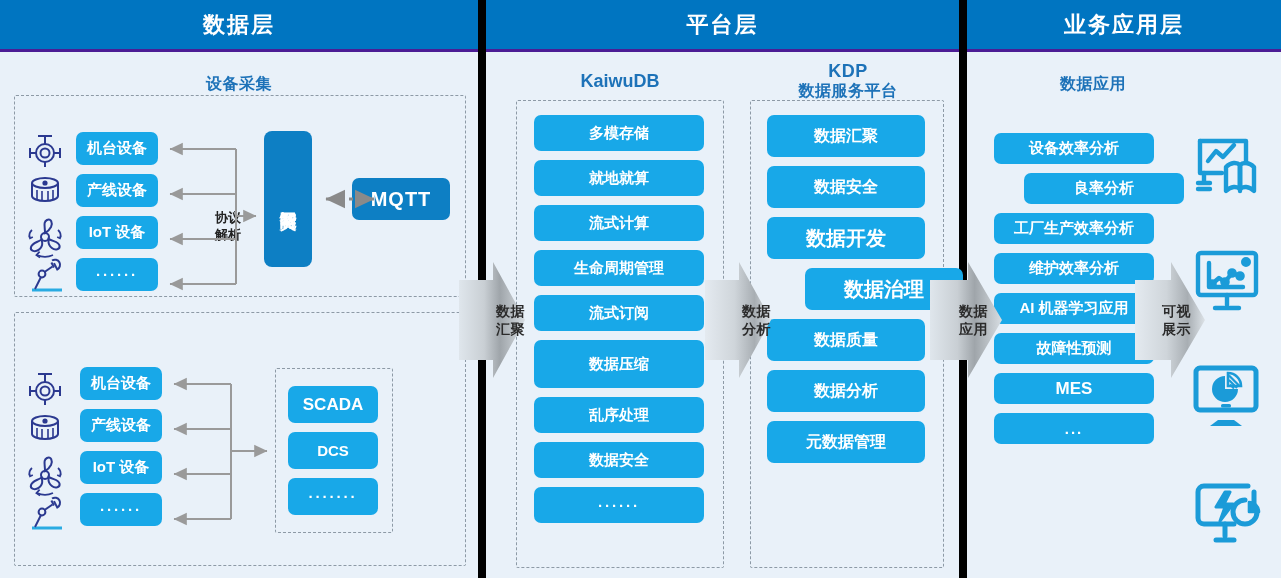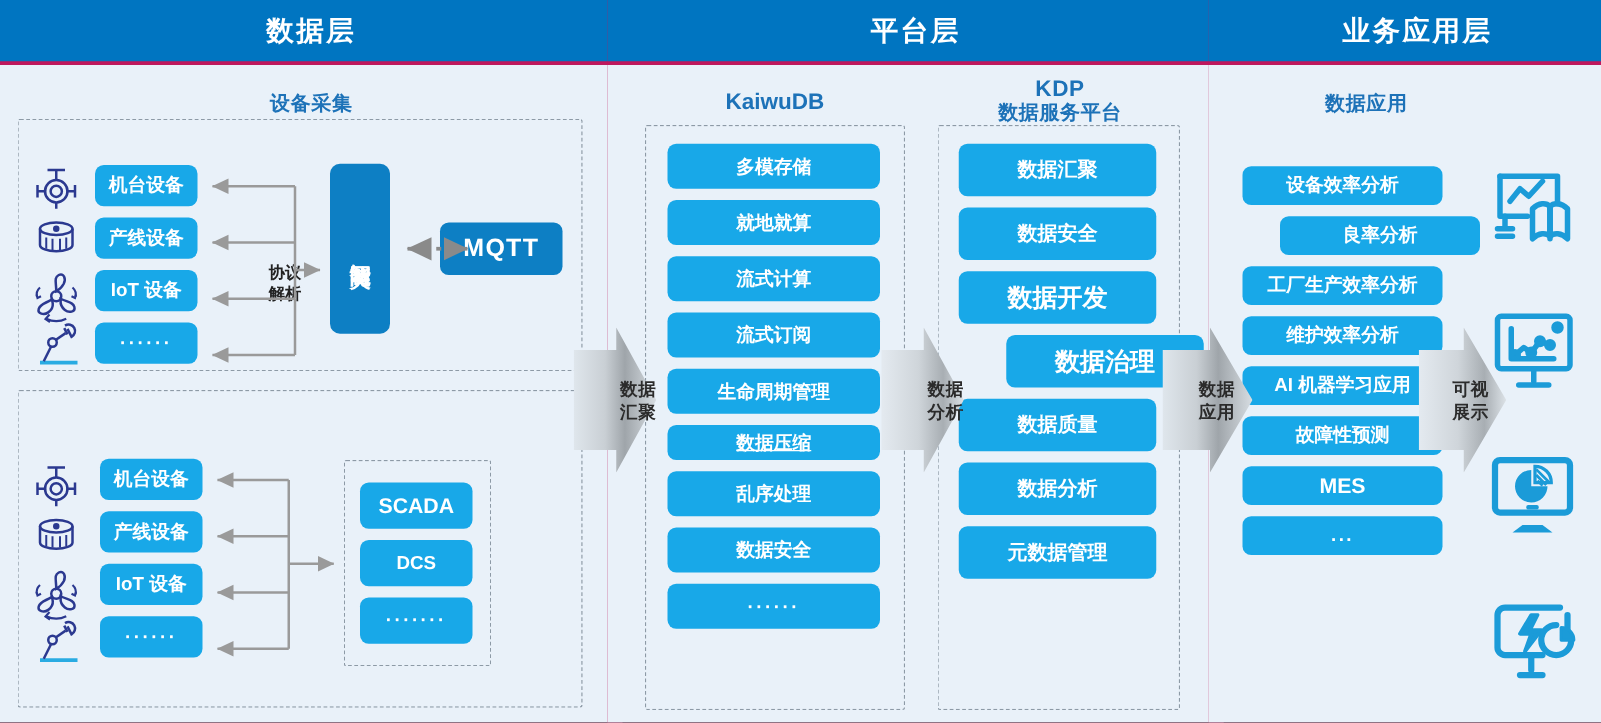--- a/index.html
+++ b/index.html
@@ -5,21 +5,21 @@
   html,body{margin:0;padding:0;}
   body{
     width:1281px;height:578px;overflow:hidden;
     background:#e9f1f9;
     font-family:"Liberation Sans","DejaVu Sans",sans-serif;
     -webkit-font-smoothing:antialiased;
   }
   .stage{position:relative;width:1281px;height:578px;background:#000;}
 
   
-  .panel{position:absolute;top:0;bottom:0;background:#be185d;padding-left:20px;}
+  .panel{position:absolute;top:0;bottom:0;background:#4c1d95;}
   #panel-data{left:0;width:478px;}
   #panel-platform{left:486px;width:473px;}
   #panel-biz{left:967px;width:314px;}
 
   .panel-head{
     position:absolute;left:0;right:0;top:0;height:49px;
     background:#0075c1;color:#fff;
     display:flex;align-items:center;justify-content:center;
     font-size:22px;font-weight:bold;letter-spacing:2px;
   }
@@ -189,23 +189,23 @@
     <div class="panel-head">平台层</div>
     <div class="panel-body">
 
       <div class="col-title brand" style="left:24px;width:220px;top:20px;">KaiwuDB</div>
 
       <div class="dashbox" style="left:30px;top:48px;width:206px;height:466px;"></div>
       <div class="stack" style="left:48px;top:63px;width:170px;">
         <div class="pill" style="height:36px;">多模存储</div>
         <div class="pill" style="height:36px;">就地就算</div>
         <div class="pill" style="height:36px;">流式计算</div>
+        <div class="pill" style="height:36px;">生命周期管理</div>
         <div class="pill" style="height:36px;">流式订阅</div>
-        <div class="pill" style="height:36px;">生命周期管理</div>
-        <div class="pill" style="height:28px;text-decoration:underline;">数据压缩</div>
+        <div class="pill" style="height:48px;">数据压缩</div>
         <div class="pill" style="height:36px;">乱序处理</div>
         <div class="pill" style="height:36px;">数据安全</div>
         <div class="pill dots" style="height:36px;">······</div>
       </div>
 
       <div class="col-title" style="left:252px;width:220px;top:10px;">
         <div style="font-size:18px;">KDP</div>
         <div>数据服务平台</div>
       </div>
 

